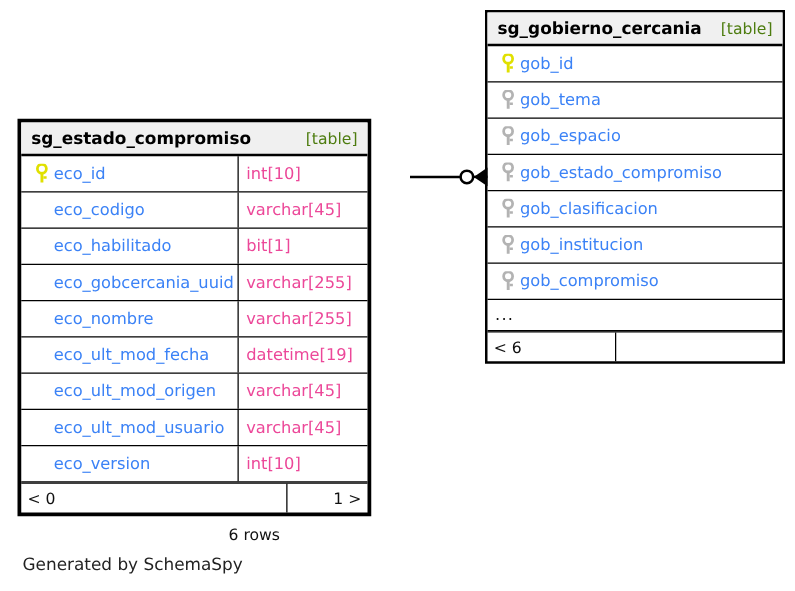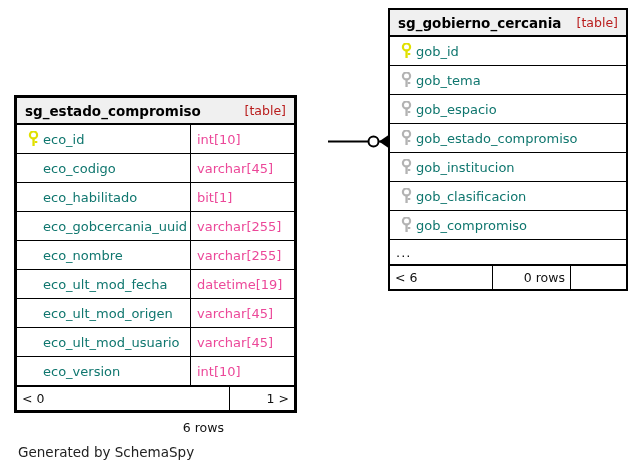--- a/index.html
+++ b/index.html
@@ -32,40 +32,40 @@
     box-sizing:border-box;
   }
   .ent-name {
     font-weight:bold;
     font-size:13.5px;
     color:#000000;
     white-space:nowrap;
   }
   .ent-tag {
     font-size:12.5px;
-    color:#b91c1c;
+    color:#4d7c0f;
     white-space:nowrap;
   }
 
   .ent-row {
     display:flex;
     align-items:stretch;
     height:29px;
     border-bottom:1.5px solid #000000;
     box-sizing:border-box;
   }
   .ent-row:last-of-type { border-bottom:none; }
 
   .col-name {
     flex:1 1 auto;
     display:flex;
     align-items:center;
     padding-left:6px;
     font-size:13px;
-    color:#0f766e;
+    color:#3b82f6;
     white-space:nowrap;
     overflow:hidden;
     box-sizing:border-box;
   }
   .col-type {
     flex:0 0 auto;
     display:flex;
     align-items:center;
     padding-left:6px;
     font-size:13px;
@@ -307,55 +307,54 @@
 
     <div class="ent-row">
       <div class="col-name">
         <span class="keyslot">
           <svg class="key-svg" width="11" height="16" viewBox="0 0 11 16" aria-hidden="true">
             <circle cx="5.5" cy="4" r="3.6" fill="none" stroke="#b3b3b3" stroke-width="2.2"></circle>
             <rect x="4.4" y="6.5" width="2.3" height="8.5" fill="#b3b3b3"></rect>
             <rect x="6.7" y="10" width="2.6" height="2" fill="#b3b3b3"></rect>
           </svg>
         </span>
+        <span>gob_clasificacion</span>
+      </div>
+    </div>
+
+    <div class="ent-row">
+      <div class="col-name">
+        <span class="keyslot">
+          <svg class="key-svg" width="11" height="16" viewBox="0 0 11 16" aria-hidden="true">
+            <circle cx="5.5" cy="4" r="3.6" fill="none" stroke="#b3b3b3" stroke-width="2.2"></circle>
+            <rect x="4.4" y="6.5" width="2.3" height="8.5" fill="#b3b3b3"></rect>
+            <rect x="6.7" y="10" width="2.6" height="2" fill="#b3b3b3"></rect>
+          </svg>
+        </span>
         <span>gob_institucion</span>
-      </div>
-    </div>
-
-    <div class="ent-row">
-      <div class="col-name">
-        <span class="keyslot">
-          <svg class="key-svg" width="11" height="16" viewBox="0 0 11 16" aria-hidden="true">
-            <circle cx="5.5" cy="4" r="3.6" fill="none" stroke="#b3b3b3" stroke-width="2.2"></circle>
-            <rect x="4.4" y="6.5" width="2.3" height="8.5" fill="#b3b3b3"></rect>
-            <rect x="6.7" y="10" width="2.6" height="2" fill="#b3b3b3"></rect>
-          </svg>
-        </span>
-        <span>gob_clasificacion</span>
       </div>
     </div>
 
     <div class="ent-row">
       <div class="col-name">
         <span class="keyslot">
           <svg class="key-svg" width="11" height="16" viewBox="0 0 11 16" aria-hidden="true">
             <circle cx="5.5" cy="4" r="3.6" fill="none" stroke="#b3b3b3" stroke-width="2.2"></circle>
             <rect x="4.4" y="6.5" width="2.3" height="8.5" fill="#b3b3b3"></rect>
             <rect x="6.7" y="10" width="2.6" height="2" fill="#b3b3b3"></rect>
           </svg>
         </span>
         <span>gob_compromiso</span>
       </div>
     </div>
 
     <div class="ent-more">...</div>
 
     <div class="ent-footer">
       <div class="foot-l">&lt; 6</div>
-      <div class="foot-c">0 rows</div>
       <div class="foot-r"></div>
     </div>
   </div>
 
   <svg id="relationship" viewBox="0 0 64 28" aria-hidden="true">
 
     <line x1="0" y1="13.5" x2="40" y2="13.5" stroke="#000000" stroke-width="2"></line>
 
     <circle cx="45.5" cy="13.5" r="5" fill="#ffffff" stroke="#000000" stroke-width="2"></circle>
 

